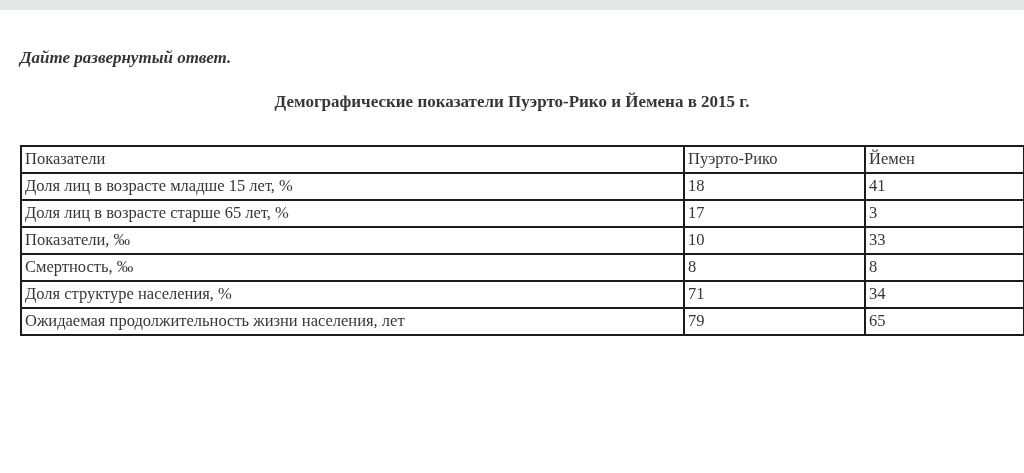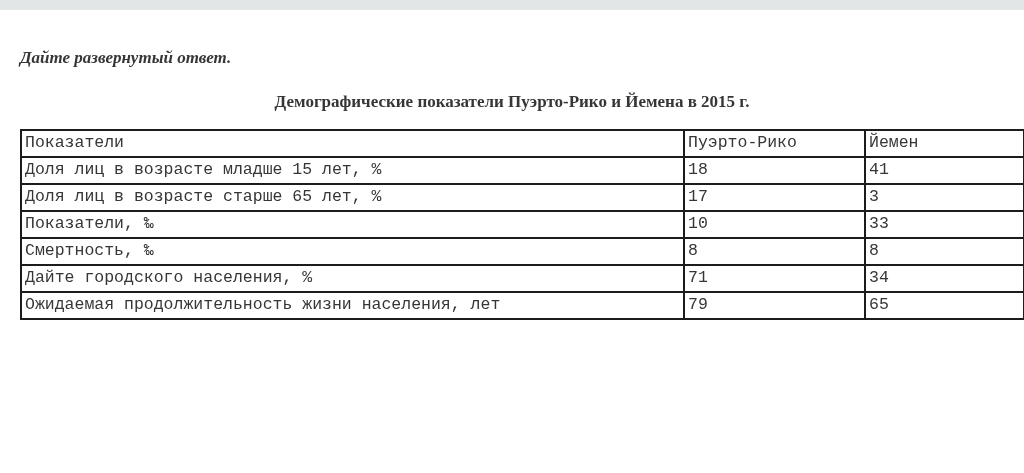--- a/index.html
+++ b/index.html
@@ -39,22 +39,21 @@
     font-weight: bold;
     font-size: 17px;
     line-height: 23px;
     margin: 20px 0 0 0;
     text-align: center;
   }
   table.data-table {
     border-collapse: collapse;
     table-layout: fixed;
     width: 982px;
-    margin-top: 16px;
-    font-family: Liberation Mono, monospace;
+    margin-top: 32px;
   }
   table.data-table th,
   table.data-table td {
     border: 2px solid #1c1c1c;
     font-size: 16.5px;
     font-weight: normal;
     line-height: 20px;
     text-align: left;
     vertical-align: middle;
     padding: 2px 2px 3px 3px;
@@ -100,21 +99,21 @@
           <td>Показатели, ‰</td>
           <td>10</td>
           <td>33</td>
         </tr>
         <tr>
           <td>Смертность, ‰</td>
           <td>8</td>
           <td>8</td>
         </tr>
         <tr>
-          <td>Дайте городского населения, %</td>
+          <td>Доля структуре населения, %</td>
           <td>71</td>
           <td>34</td>
         </tr>
         <tr>
           <td>Ожидаемая продолжительность жизни населения, лет</td>
           <td>79</td>
           <td>65</td>
         </tr>
       </tbody>
   </table>

